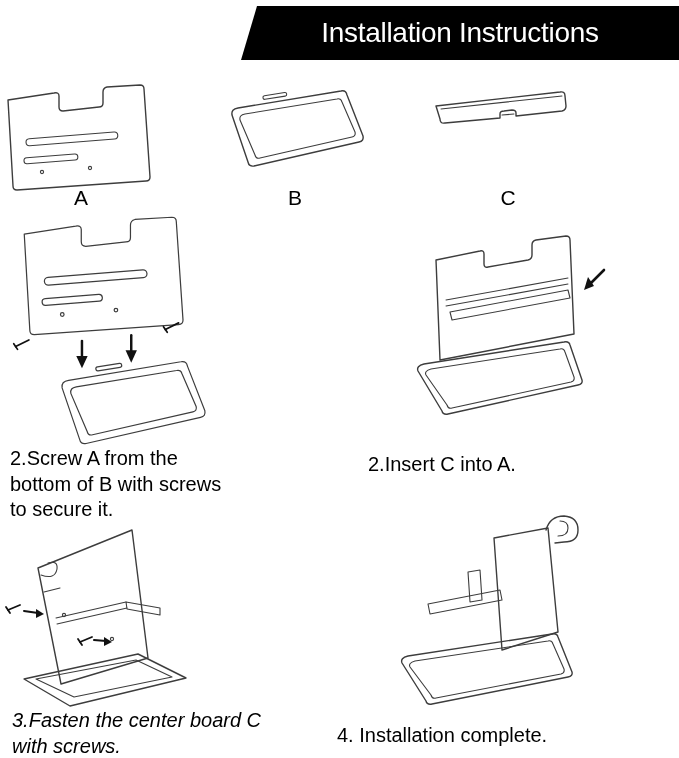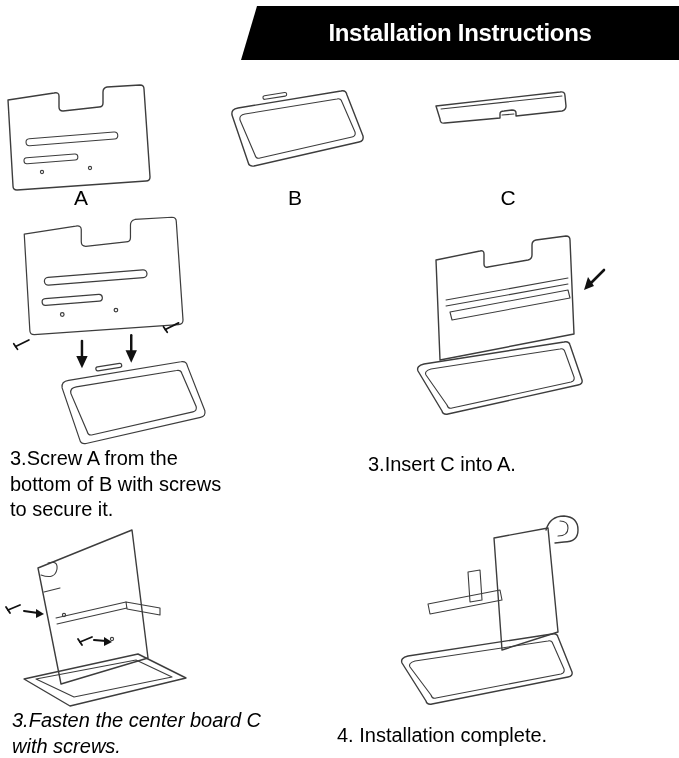--- a/index.html
+++ b/index.html
@@ -19,22 +19,22 @@
   .banner {
     position:absolute;
     top:6px; right:0;
     width:438px; height:54px;
     background:#000000;
     clip-path:polygon(16px 0, 100% 0, 100% 100%, 0 100%);
     display:flex; align-items:center; justify-content:center;
   }
   .banner-title {
     color:#ffffff;
-    font-size:24px;
-    font-weight:700;
+    font-size:28px;
+    font-weight:400;
     letter-spacing:-0.3px;
     white-space:nowrap;
   }
   
   .fig { position:absolute; }
   .line { fill:none; stroke:#3d3d3d; stroke-width:1.4; stroke-linejoin:round; stroke-linecap:round; }
   .thin { stroke-width:1.1; }
   .thick { stroke:#111; stroke-width:2.6; fill:none; stroke-linecap:round; }
   .dark { fill:#111; stroke:none; }
   .part-label {
@@ -111,41 +111,41 @@
     <g>
       <path class="thick" d="M132,130 L132,147"></path>
       <polygon class="dark" points="126,146 138,146 132,159"></polygon>
     </g>
     <g transform="translate(28,150) scale(1.15)">
       <path class="line thin" d="M33,24 L136,7 Q141,6 142,11 L158,52 Q159,57 154,58 L49,82 Q44,83 43,78 L27,31 Q26,25 33,24 Z"></path>
       <path class="line thin" d="M40,30 L132,15 Q136,14 137,18 L150,48 Q151,52 147,53 L55,74 Q51,75 50,71 L35,36 Q34,31 40,30 Z"></path>
       <rect class="line thin" x="58" y="12" width="24" height="3.6" rx="1.8" transform="rotate(-9 58 14)"></rect>
     </g>
   </svg>
-  <div class="caption" style="left:10px; top:446px; width:212px;">3.Screw A from the bottom of B with screws to secure it.</div>
+  <div class="caption" style="left:10px; top:446px; width:212px;">2.Screw A from the bottom of B with screws to secure it.</div>
 
   <svg class="fig" style="left:358px; top:226px;" width="265" height="210" viewBox="0 0 265 210" aria-hidden="true">
     <g>
       <path class="line" d="M78,34 L122,25 Q126,24 126,28 L126,38 Q126,42 130,41 L170,34 Q174,33 174,29 L174,19 Q174,15 178,14 L208,10 Q212,10 212,14 L216,108 L82,134 Z"></path>
       <path class="line thin" d="M88,74 L210,52"></path>
       <path class="line thin" d="M88,80 L210,58"></path>
     </g>
     <g>
       <polygon class="line thin" points="92,86 210,64 212,72 94,94"></polygon>
     </g>
     <g>
       <path class="thick" d="M246,44 L233,57"></path>
       <polygon class="dark" points="226,64 236,60 230,51"></polygon>
     </g>
     <g>
       <path class="line" d="M66,138 L206,116 Q211,115 212,119 L224,154 Q225,158 220,159 L90,188 Q85,189 84,185 L60,145 Q58,140 66,138 Z"></path>
       <path class="line thin" d="M73,143 L202,123 Q206,122 207,126 L216,151 Q217,155 213,156 L94,182 Q90,183 89,179 L68,149 Q66,145 73,143 Z"></path>
     </g>
   </svg>
-  <div class="caption" style="left:368px; top:452px; width:260px;">3.Insert C into A.</div>
+  <div class="caption" style="left:368px; top:452px; width:260px;">2.Insert C into A.</div>
 
   <svg class="fig" style="left:4px; top:518px;" width="220" height="190" viewBox="0 0 220 190" aria-hidden="true">
     <g>
       <polygon class="line" points="34,50 128,12 144,140 57,166"></polygon>
       <path class="line thin" d="M37,57 Q51,62 53,51 Q54,42 44,45"></path>
       <path class="line thin" d="M40,74 L56,70"></path>
       <path class="line thin" d="M52,100 L122,84"></path>
       <path class="line thin" d="M53,106 L123,90"></path>
       <polygon class="line thin" points="122,84 156,90 156,97 123,91"></polygon>
       <circle class="line thin" cx="60" cy="97" r="1.6"></circle>

